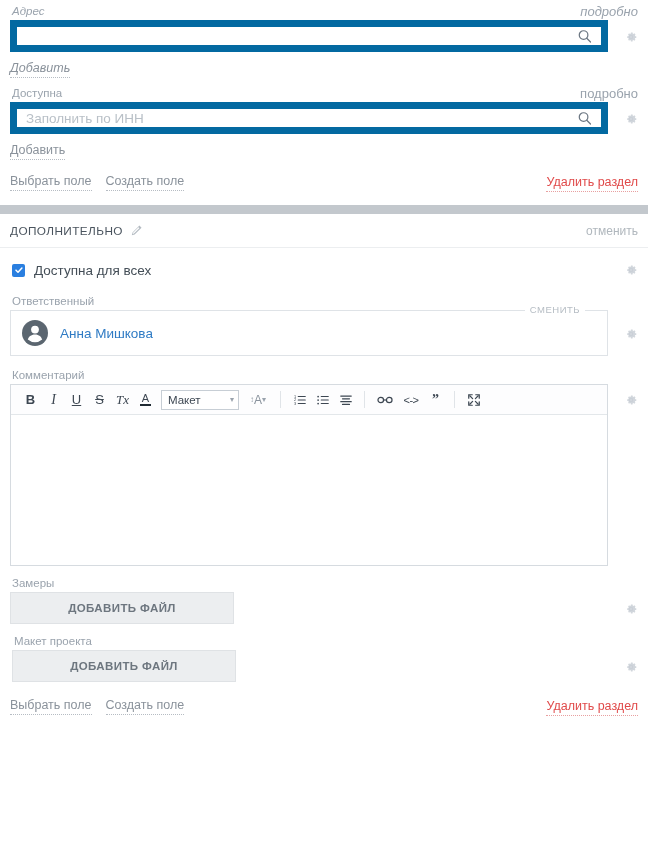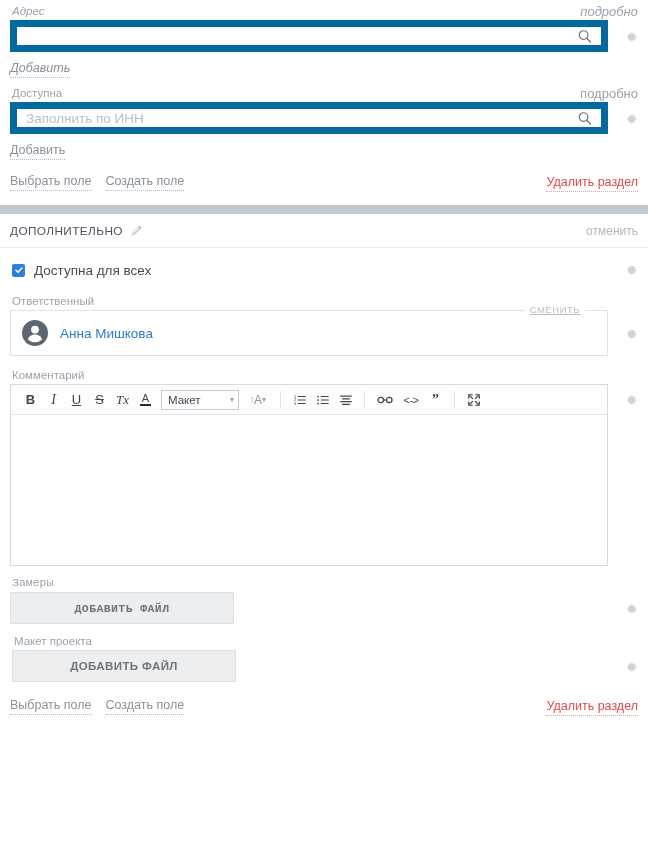--- a/index.html
+++ b/index.html
@@ -136,21 +136,20 @@
   .resp-legend {
     position: absolute;
     top: -7px; right: 22px;
     background: #fff;
     padding: 0 5px;
     font-size: 9.5px;
     letter-spacing: .5px;
     color: #b6bdc4;
     text-transform: uppercase;
     cursor: pointer;
-    text-decoration: underline;
   }
   .avatar {
     width: 26px; height: 26px; border-radius: 50%;
     background: #5b6670;
     flex: none;
     display:flex;align-items:flex-end;justify-content:center;
     overflow:hidden;
   }
   .avatar svg{ width:26px;height:26px;display:block;color:#fff; }
   .resp-name { margin-left: 12px; font-size: 13.5px; color: #2f7bc4; cursor:pointer; }
@@ -407,21 +406,21 @@
         <span class="gear" style="top:9px;right:0;">
           <svg viewBox="0 0 16 16" fill="currentColor">
               <path d="M8 5.4A2.6 2.6 0 1 0 8 10.6 2.6 2.6 0 0 0 8 5.4zm0 4A1.4 1.4 0 1 1 8 6.6a1.4 1.4 0 0 1 0 2.8z"></path>
               <path d="M14 7.1h-1.1a5 5 0 0 0-.5-1.2l.8-.8-1.3-1.3-.8.8a5 5 0 0 0-1.2-.5V2.9H7.9v1.2a5 5 0 0 0-1.2.5l-.8-.8-1.3 1.3.8.8a5 5 0 0 0-.5 1.2H3.7v1.9h1.2a5 5 0 0 0 .5 1.2l-.8.8 1.3 1.3.8-.8a5 5 0 0 0 1.2.5v1.1h1.9v-1.1a5 5 0 0 0 1.2-.5l.8.8 1.3-1.3-.8-.8a5 5 0 0 0 .5-1.2H14z" opacity=".85"></path>
             </svg>
         </span>
       </div>
     </div>
 
 
-    <div style="position:relative;padding:10px 10px 0 10px;font-family:Liberation Mono, monospace;">
+    <div style="position:relative;padding:10px 10px 0 10px;">
       <span class="field-label">Замеры</span>
       <div class="with-gear" style="position:relative;">
         <div class="filebtn">ДОБАВИТЬ ФАЙЛ</div>
         <span class="gear" style="top:10px;right:0;">
           <svg viewBox="0 0 16 16" fill="currentColor">
               <path d="M8 5.4A2.6 2.6 0 1 0 8 10.6 2.6 2.6 0 0 0 8 5.4zm0 4A1.4 1.4 0 1 1 8 6.6a1.4 1.4 0 0 1 0 2.8z"></path>
               <path d="M14 7.1h-1.1a5 5 0 0 0-.5-1.2l.8-.8-1.3-1.3-.8.8a5 5 0 0 0-1.2-.5V2.9H7.9v1.2a5 5 0 0 0-1.2.5l-.8-.8-1.3 1.3.8.8a5 5 0 0 0-.5 1.2H3.7v1.9h1.2a5 5 0 0 0 .5 1.2l-.8.8 1.3 1.3.8-.8a5 5 0 0 0 1.2.5v1.1h1.9v-1.1a5 5 0 0 0 1.2-.5l.8.8 1.3-1.3-.8-.8a5 5 0 0 0 .5-1.2H14z" opacity=".85"></path>
             </svg>
         </span>
       </div>

